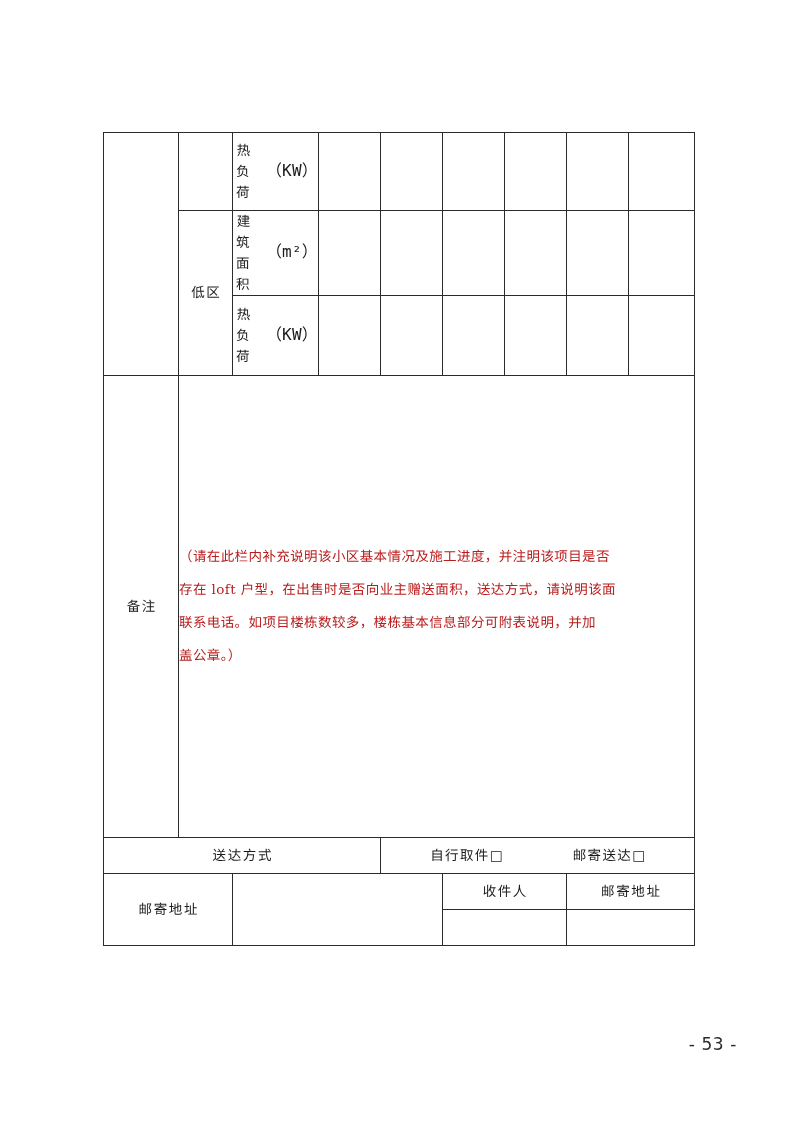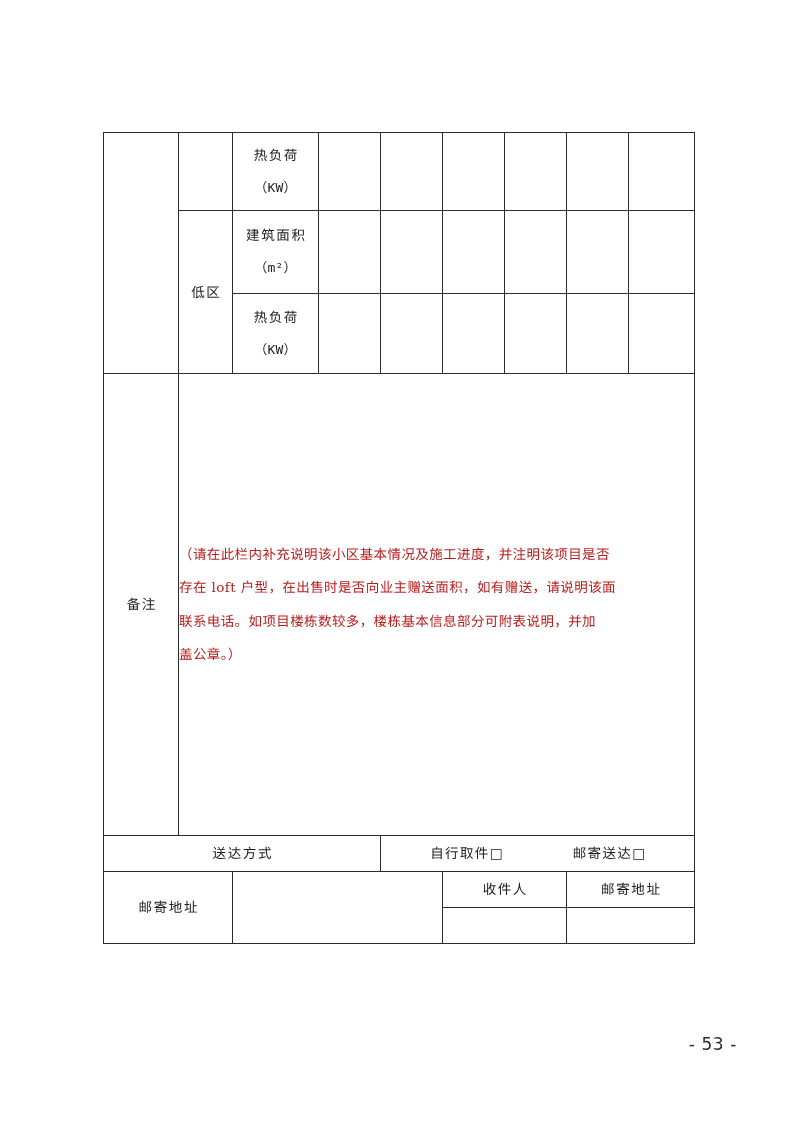--- a/index.html
+++ b/index.html
@@ -39,26 +39,26 @@
   }
 
   
   .cn {
     font-family: "DejaVu Serif", "Liberation Serif", serif;
     letter-spacing: 1.6px;
     text-indent: 1.6px;
   }
   .unit {
     font-family: "DejaVu Sans Mono", "Liberation Mono", monospace;
-    font-size: 13px;
+    font-size: 16px;
     letter-spacing: 0.2px;
   }
   .twoline {
     display: flex;
-    flex-direction: column;
+    flex-direction: row;
     align-items: center;
     justify-content: center;
     gap: 12px;
     height: 100%;
   }
 
   
   .r-item   { height: 78px; }
   .r-item2  { height: 83px; }
   .r-item3  { height: 80px; }
@@ -179,21 +179,21 @@
         <td></td>
         <td></td>
         <td></td>
       </tr>
 
       <tr class="r-remark">
         <td class="cn remark-label">备注</td>
         <td colspan="8" class="remark-body">
           <div class="remark-text">
             <p>（请在此栏内补充说明该小区基本情况及施工进度，并注明该项目是否</p>
-            <p>存在 loft 户型，在出售时是否向业主赠送面积，如有赠送，请说明该面</p>
+            <p>存在 loft 户型，在出售时是否向业主赠送面积，送达方式，请说明该面</p>
             <p>联系电话。如项目楼栋数较多，楼栋基本信息部分可附表说明，并加</p>
             <p>盖公章。）</p>
           </div>
         </td>
       </tr>
 
       <tr class="r-deliv">
         <td colspan="4" class="cn">送达方式</td>
         <td colspan="5">
           <div class="deliv-opts">

